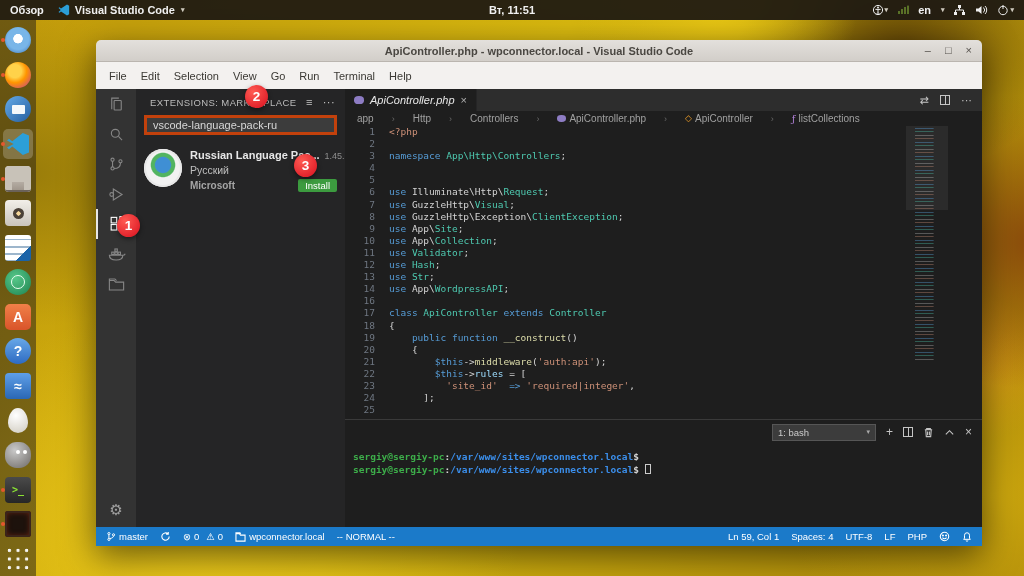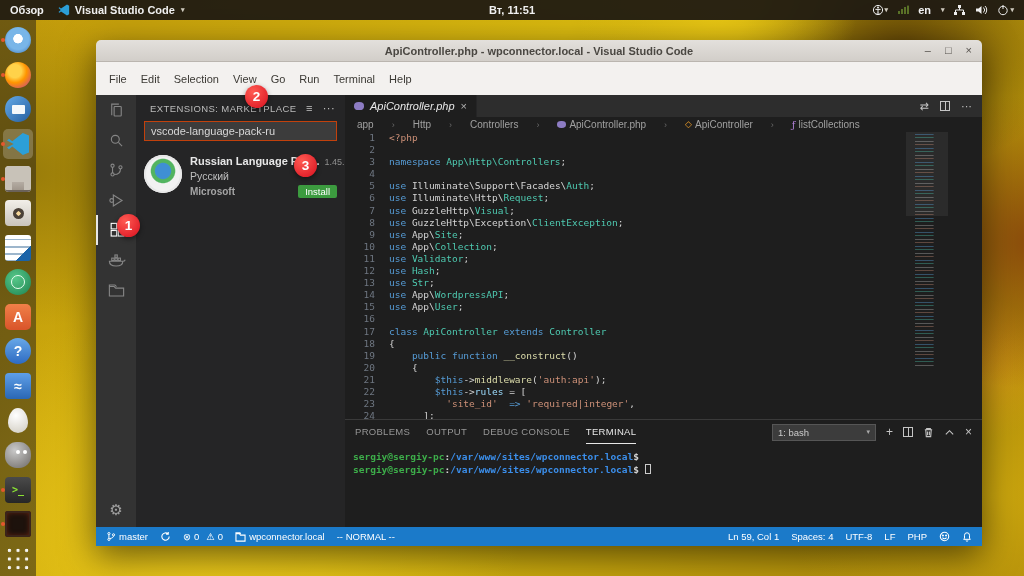--- a/index.html
+++ b/index.html
@@ -64,38 +64,38 @@
   .icon-show-apps{background:radial-gradient(circle,#f5f5f5 1.4px,transparent 2px);background-size:8.6px 8.6px;width:24px;height:24px;background-position:center;}
 
   
   #win{position:absolute;left:96px;top:40px;width:886px;height:506px;z-index:50;
     box-shadow:0 10px 34px rgba(0,0,0,.55);display:flex;flex-direction:column;border-radius:5px 5px 0 0;}
   .titlebar{height:22px;background:linear-gradient(#e3e0dc,#d2cec9);border-radius:5px 5px 0 0;
     display:flex;align-items:center;position:relative;flex:0 0 auto;border-bottom:1px solid #bab5af;}
   .titlebar .title{position:absolute;left:0;right:0;text-align:center;font-size:11px;font-weight:bold;color:#4a4742;}
   .win-controls{margin-left:auto;display:flex;align-items:center;gap:14px;padding-right:10px;z-index:2;}
   .win-btn{font-size:11px;color:#55514c;line-height:1;cursor:default;}
-  .menubar{height:33px;background:#f3f1ef;display:flex;align-items:center;gap:0;padding-left:6px;flex:0 0 auto;}
+  .menubar{height:27px;background:#f3f1ef;display:flex;align-items:center;gap:0;padding-left:6px;flex:0 0 auto;}
   .menu-item{font-size:11px;color:#3b3934;padding:0 7px;}
 
   .workbench{flex:1 1 auto;display:flex;min-height:0;background:#1e1e1e;}
 
   
   .activitybar{width:40px;background:#333333;display:flex;flex-direction:column;align-items:center;flex:0 0 auto;}
   .act-item{position:relative;width:40px;height:30px;display:flex;align-items:center;justify-content:center;}
   .act-item svg{stroke:#868686;fill:none;stroke-width:1.4;}
   .act-item.active{border-left:2px solid #e7e7e7;}
   .act-item.active svg{stroke:#ffffff;}
   .act-gear{margin-top:auto;margin-bottom:8px;font-size:15px;color:#a0a0a0;}
 
   
   .sidebar{width:209px;background:#252526;flex:0 0 auto;display:flex;flex-direction:column;color:#cccccc;}
   .sb-header{display:flex;align-items:center;font-size:9.5px;color:#bbbbbb;letter-spacing:.4px;padding:7px 10px 5px 14px;}
   .sb-header .sb-acts{margin-left:auto;display:flex;gap:10px;color:#c5c5c5;font-size:11px;}
-  .sb-search{margin:2px 8px 8px 8px;height:20px;background:#3c3c3c;border:1px solid #c2410c;
+  .sb-search{margin:2px 8px 8px 8px;height:20px;background:#3c3c3c;border:3px solid #c2410c;
     color:#d7d7d7;font-size:11px;font-family:"Liberation Sans",sans-serif;padding:0 6px;display:flex;align-items:center;}
   .ext-item{display:flex;padding:6px 8px;gap:8px;}
   .ext-icon{width:38px;height:38px;border-radius:50%;background:radial-gradient(circle at 50% 42%,#3f8fd4 0 26%,#52b460 30% 40%,#f2f2f2 44% 100%);
     flex:0 0 auto;box-shadow:inset 0 0 0 2px #e8e8e8;}
   .ext-body{flex:1;min-width:0;font-size:10.5px;}
   .ext-line1{display:flex;align-items:baseline;gap:5px;white-space:nowrap;}
   .ext-name{font-weight:bold;color:#e7e7e7;font-size:11px;}
   .ext-version{color:#8f8f8f;font-size:9px;}
   .ext-installs{color:#9d9d9d;font-size:9px;display:flex;align-items:center;gap:2px;}
   .ext-rating{color:#9d9d9d;font-size:9px;}
@@ -425,54 +425,47 @@
               <span class="bc-ico bc-method"></span>
               <span>listCollections</span>
             </span>
           </div>
         <div class="code-area">
           <div>
               <div class="code-line"><span class="ln-num">1</span><span class="ln-text"><span class="c-s">&lt;?php</span></span></div>
               <div class="code-line"><span class="ln-num">2</span><span class="ln-text"></span></div>
               <div class="code-line"><span class="ln-num">3</span><span class="ln-text"><span class="c-k">namespace </span><span class="c-t">App\Http\Controllers</span><span class="c-w">;</span></span></div>
               <div class="code-line"><span class="ln-num">4</span><span class="ln-text"></span></div>
-              <div class="code-line"><span class="ln-num">5</span><span class="ln-text"><span class="c-k">use </span><span class="c-w">Illuminate\Support\Facades\</span><span class="c-t">Auth</span><span class="c-w">;</span></span></div>
+              <div class="code-line"><span class="ln-num">5</span></div>
               <div class="code-line"><span class="ln-num">6</span><span class="ln-text"><span class="c-k">use </span><span class="c-w">Illuminate\Http\</span><span class="c-t">Request</span><span class="c-w">;</span></span></div>
               <div class="code-line"><span class="ln-num">7</span><span class="ln-text"><span class="c-k">use </span><span class="c-w">GuzzleHttp\</span><span class="c-t">Visual</span><span class="c-w">;</span></span></div>
               <div class="code-line"><span class="ln-num">8</span><span class="ln-text"><span class="c-k">use </span><span class="c-w">GuzzleHttp\Exception\</span><span class="c-t">ClientException</span><span class="c-w">;</span></span></div>
               <div class="code-line"><span class="ln-num">9</span><span class="ln-text"><span class="c-k">use </span><span class="c-w">App\</span><span class="c-t">Site</span><span class="c-w">;</span></span></div>
               <div class="code-line"><span class="ln-num">10</span><span class="ln-text"><span class="c-k">use </span><span class="c-w">App\</span><span class="c-t">Collection</span><span class="c-w">;</span></span></div>
               <div class="code-line"><span class="ln-num">11</span><span class="ln-text"><span class="c-k">use </span><span class="c-t">Validator</span><span class="c-w">;</span></span></div>
               <div class="code-line"><span class="ln-num">12</span><span class="ln-text"><span class="c-k">use </span><span class="c-t">Hash</span><span class="c-w">;</span></span></div>
               <div class="code-line"><span class="ln-num">13</span><span class="ln-text"><span class="c-k">use </span><span class="c-t">Str</span><span class="c-w">;</span></span></div>
               <div class="code-line"><span class="ln-num">14</span><span class="ln-text"><span class="c-k">use </span><span class="c-w">App\</span><span class="c-t">WordpressAPI</span><span class="c-w">;</span></span></div>
-              <div class="code-line"><span class="ln-num">15</span><span class="ln-text"><span class="c-k">use </span><span class="c-w">App\</span><span class="c-t">User</span><span class="c-w">;</span></span></div>
               <div class="code-line"><span class="ln-num">16</span><span class="ln-text"></span></div>
               <div class="code-line"><span class="ln-num">17</span><span class="ln-text"><span class="c-k">class </span><span class="c-t">ApiController</span><span class="c-w"> </span><span class="c-k">extends</span><span class="c-w"> </span><span class="c-t">Controller</span></span></div>
               <div class="code-line"><span class="ln-num">18</span><span class="ln-text"><span class="c-w">{</span></span></div>
               <div class="code-line"><span class="ln-num">19</span><span class="ln-text"><span class="c-w">    </span><span class="c-k">public function</span><span class="c-w"> </span><span class="c-f">__construct</span><span class="c-w">()</span></span></div>
               <div class="code-line"><span class="ln-num">20</span><span class="ln-text"><span class="c-w">    {</span></span></div>
               <div class="code-line"><span class="ln-num">21</span><span class="ln-text"><span class="c-w">        </span><span class="c-k">$this</span><span class="c-w">-&gt;</span><span class="c-f">middleware</span><span class="c-w">(</span><span class="c-s">'auth:api'</span><span class="c-w">);</span></span></div>
               <div class="code-line"><span class="ln-num">22</span><span class="ln-text"><span class="c-w">        </span><span class="c-k">$this</span><span class="c-w">-&gt;</span><span class="c-v">rules</span><span class="c-w"> = [</span></span></div>
               <div class="code-line"><span class="ln-num">23</span><span class="ln-text"><span class="c-w">          </span><span class="c-s">'site_id'</span><span class="c-w">  </span><span class="c-k">=&gt;</span><span class="c-w"> </span><span class="c-s">'required|integer'</span><span class="c-w">,</span></span></div>
               <div class="code-line"><span class="ln-num">24</span><span class="ln-text"><span class="c-w">      ];</span></span></div>
               <div class="code-line"><span class="ln-num">25</span><span class="ln-text"></span></div>
             </div>
           <div class="minimap-slider"></div>
           <div class="minimap"></div>
         </div>
 
         <div class="panel">
           <div class="panel-tabrow">
-            <span style="display:flex;">
-                <span class="panel-tab">PROBLEMS</span>
-                <span class="panel-tab">OUTPUT</span>
-                <span class="panel-tab">DEBUG CONSOLE</span>
-                <span class="panel-tab active">TERMINAL</span>
-              </span>
             <div class="panel-actions">
               <div class="shell-select">
                 <span>1: bash</span>
                 <span class="tb-caret">▾</span>
               </div>
               <span style="font-size:12px;">+</span>
               <span class="split-ico"></span>
               <svg width="11" height="11" viewBox="0 0 12 12">
                   <path d="M2 3h8M4 3V1.8h4V3M3 3l.6 7.5h4.8L9 3M5 5v4M7 5v4"></path>
                 </svg>

